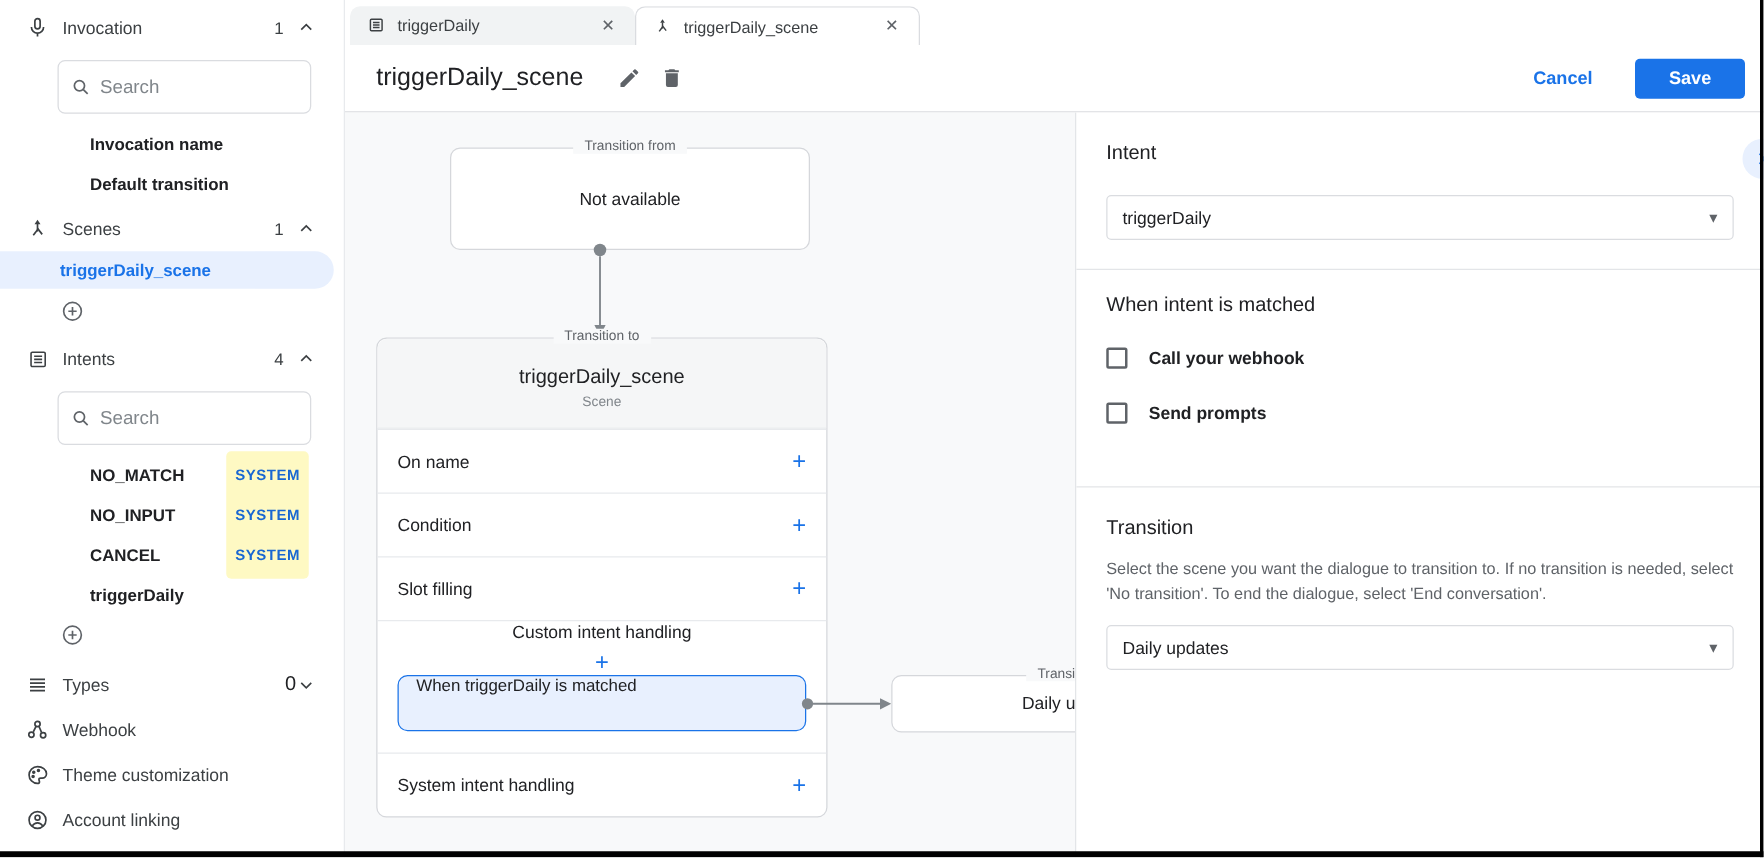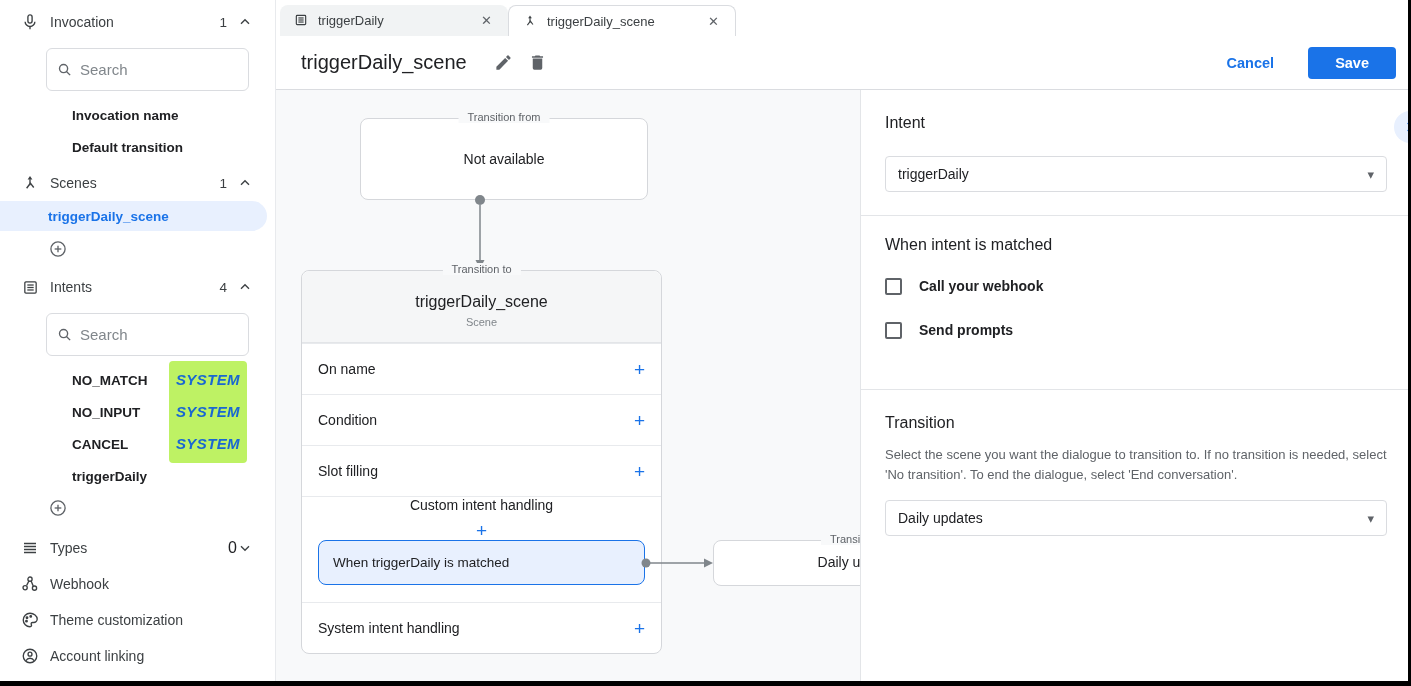--- a/index.html
+++ b/index.html
@@ -13,21 +13,21 @@
   .side-section { display:flex; align-items:center; height:32px; padding:0 22px 0 20px; cursor:pointer; }
   .side-section .sicon { width:20px; height:20px; margin-right:10px; flex:none; display:flex; align-items:center; justify-content:center; }
   .side-section .slabel { flex:1; font-size:14px; color:#3c4043; }
   .side-section .scount { font-size:13.5px; color:#3c4043; margin-right:10px; }
   .chev { width:16px; height:16px; display:inline-flex; }
   .searchbox { display:flex; align-items:center; height:43px; margin:10px 26px 8px 46px; border:1px solid #dadce0; border-radius:6px; padding:0 10px; background:#fff; }
   .searchbox input { border:none; outline:none; flex:1; font-size:15px; color:#202124; margin-left:8px; font-family:inherit; background:transparent; }
   .searchbox input::placeholder { color:#80868b; }
   .side-item { height:32px; line-height:32px; padding:0 28px 0 72px; font-size:13.5px; font-weight:bold; color:#202124; cursor:pointer; display:flex; align-items:center; }
   .side-item .ilabel { flex:1; line-height:normal; }
-  .badge { background:#bef264; color:#1967d2; font-size:15px; font-weight:bold; letter-spacing:.4px; padding:3px 7px; border-radius:4px;font-style:italic; }
+  .badge { background:#fef9c3; color:#1967d2; font-size:12px; font-weight:bold; letter-spacing:.4px; padding:3px 7px; border-radius:4px; }
   .side-active { height:30px; margin:2px 8px 2px 0; background:#e8f0fe; border-radius:0 15px 15px 0; display:flex; align-items:center; padding-left:48px; font-size:13.5px; font-weight:bold; color:#1a73e8; cursor:pointer; }
   .side-plus { height:32px; display:flex; align-items:center; padding-left:48px; cursor:pointer; }
   .side-nav { display:flex; align-items:center; height:36px; padding:0 22px 0 20px; cursor:pointer; }
   .side-nav .sicon { width:20px; height:20px; margin-right:10px; display:flex; align-items:center; justify-content:center; }
   .side-nav .slabel { flex:1; font-size:14px; color:#3c4043; }
   .gap4 { height:4px; } .gap6 { height:6px; }
 
   
   .main { position:absolute; left:276px; top:0; right:0; bottom:0; display:flex; flex-direction:column; background:#fff; }
   .tabstrip { height:36px; display:flex; align-items:flex-end; padding-left:4px; background:#fff; flex:none; }
@@ -54,21 +54,21 @@
   .scene-box { left:25px; top:180px; width:361px; height:384px; }
   .scene-head { background:#f5f6f7; border-bottom:1px solid #e3e5e8; border-radius:8px 8px 0 0; text-align:center; padding:22px 0 14px; }
   .scene-head .sh-title { font-size:16px; color:#202124; }
   .scene-head .sh-sub { font-size:11px; color:#80868b; margin-top:5px; }
   .node-row { height:51px; display:flex; align-items:center; padding:0 16px; border-top:1px solid #e8eaed; }
   .node-row:first-of-type { border-top:none; }
   .node-row .rlabel { flex:1; font-size:14px; color:#202124; }
   .plus-blue { color:#1a73e8; font-size:19px; font-weight:400; cursor:pointer; line-height:1; }
   .custom-label-row { height:44px; display:flex; align-items:center; padding:0 16px; border-top:1px solid #e8eaed;flex-direction:column; }
   .custom-label-row .rlabel { flex:1; font-size:14px; color:#202124; }
-  .matched-card { margin:0 16px 17px; height:45px; border:1.5px solid #1a73e8; background:#e8f0fe; border-radius:8px; display:flex; align-items:center; padding:0 14px; font-size:13.5px; color:#202124; cursor:pointer; }
+  .matched-card { margin:0 16px 17px; height:45px; border:1.5px solid #1a73e8; background:#e8f0fe; border-radius:8px; display:flex; padding:0 14px; font-size:13.5px; color:#202124; cursor:pointer; }
   .target-box { left:437px; top:450px; width:294px; height:46px; }
   .target-content { position:absolute; left:0; right:0; top:13px; text-align:center; font-size:14px; color:#202124; }
   .arrow-svg { position:absolute; }
 
   .panel { flex:1; background:#fff; border-left:1px solid #e3e5e8; position:relative; overflow:hidden; }
   .panel-section { padding:24px 24px 23px; border-bottom:1px solid #e3e5e8; position:relative; }
   .panel-section.no-border { border-bottom:none; }
   .panel-h { font-size:16px; font-weight:400; color:#202124; }
   .select { margin-top:24px; height:36px; border:1px solid #dadce0; border-radius:4px; display:flex; align-items:center; padding:0 12px; font-size:14px; color:#202124; cursor:pointer; background:#fff; }
   .select .sel-val { flex:1; }

